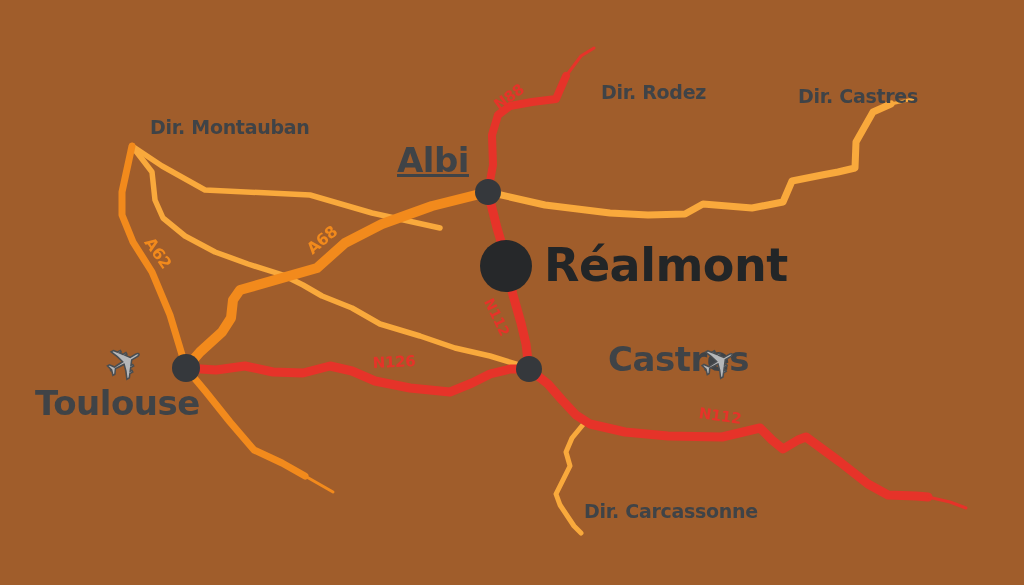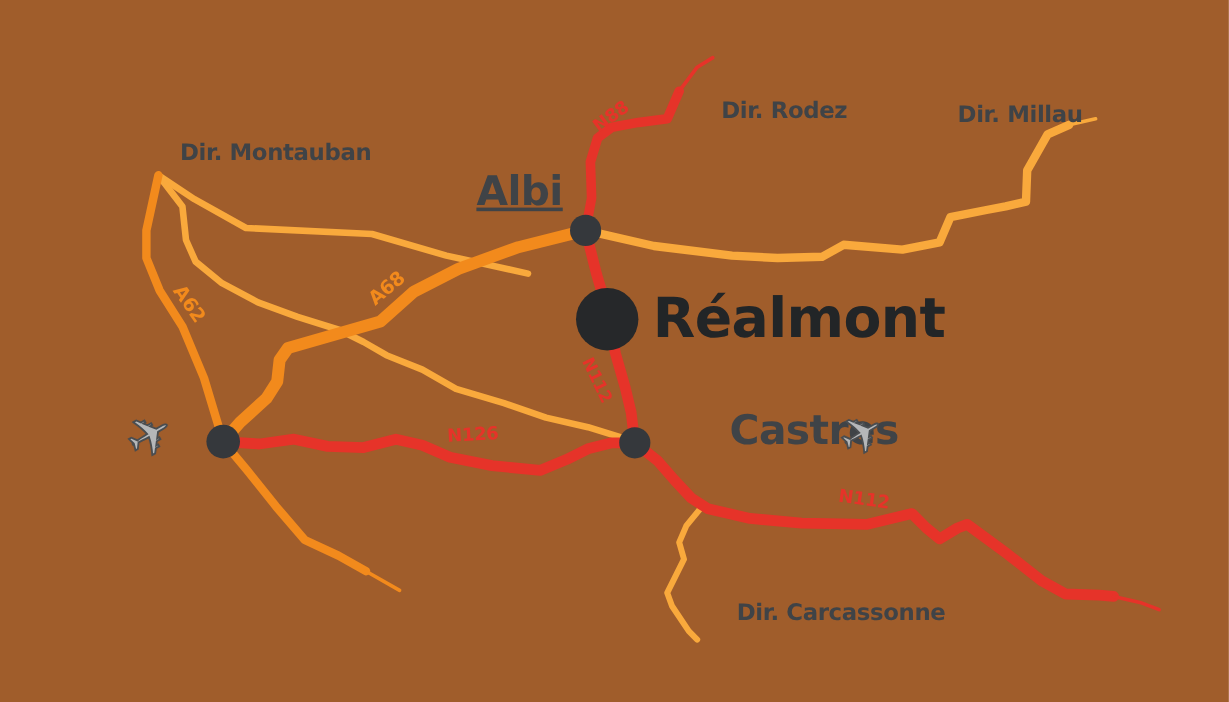--- a/index.html
+++ b/index.html
@@ -43,26 +43,27 @@
     <path style="stroke:var(--road-red)" stroke-width="3" d="M928,497 L950,502 L966,508"></path>
 
     <circle cx="488" cy="192" r="13" style="fill:var(--junction-dot)"></circle>
     <circle cx="186" cy="368" r="14" style="fill:var(--junction-dot)"></circle>
     <circle cx="529" cy="369" r="13" style="fill:var(--junction-dot)"></circle>
     <circle cx="506" cy="266" r="26" style="fill:var(--realmont-dot)"></circle>
   </svg>
 
   <div class="lbl dir-label" style="left:150px;top:116px;">Dir. Montauban</div>
   <div class="lbl dir-label" style="left:601px;top:81px;">Dir. Rodez</div>
-  <div class="lbl dir-label" style="left:798px;top:85px;">Dir. Millau</div>
-  <div class="lbl dir-label" style="left:584px;top:500px;margin-left:30px;">Dir. Carcassonne</div>
+  <div class="lbl dir-label" style="left:798px;top:85px;">Dir. Castres</div>
+  <div class="lbl dir-label" style="left:584px;top:500px;">Dir. Carcassonne</div>
 
   <div class="lbl city-label" style="left:397px;top:140px;text-decoration:underline;">Albi</div>
   <div class="lbl city-label major" style="left:544px;top:238px;">Réalmont</div>
   <div class="lbl city-label" style="left:566px;top:339px;margin-left:42px;">Castres</div>
+  <div class="lbl city-label" style="left:35px;top:383px;">Toulouse</div>
 
   <div class="lbl road-label red ctr" style="left:509px;top:97px;transform:translate(-50%,-50%) rotate(-36deg);">N88</div>
   <div class="lbl road-label orange ctr" style="left:322px;top:240px;transform:translate(-50%,-50%) rotate(-40deg);">A68</div>
   <div class="lbl road-label orange ctr" style="left:158px;top:253px;transform:translate(-50%,-50%) rotate(55deg);">A62</div>
   <div class="lbl road-label red ctr" style="left:497px;top:317px;font-size:14px;transform:translate(-50%,-50%) rotate(64deg);">N112</div>
   <div class="lbl road-label red ctr" style="left:394px;top:362px;transform:translate(-50%,-50%) rotate(-3deg);">N126</div>
   <div class="lbl road-label red ctr" style="left:720px;top:416px;transform:translate(-50%,-50%) rotate(8deg);">N112</div>
 
   <div class="plane" style="left:125px;top:363px;font-size:46px;transform:translate(-50%,-50%) rotate(-30deg);">✈</div>
   <div class="plane" style="left:719px;top:363px;font-size:44px;transform:translate(-50%,-50%) rotate(-30deg);">✈</div>

